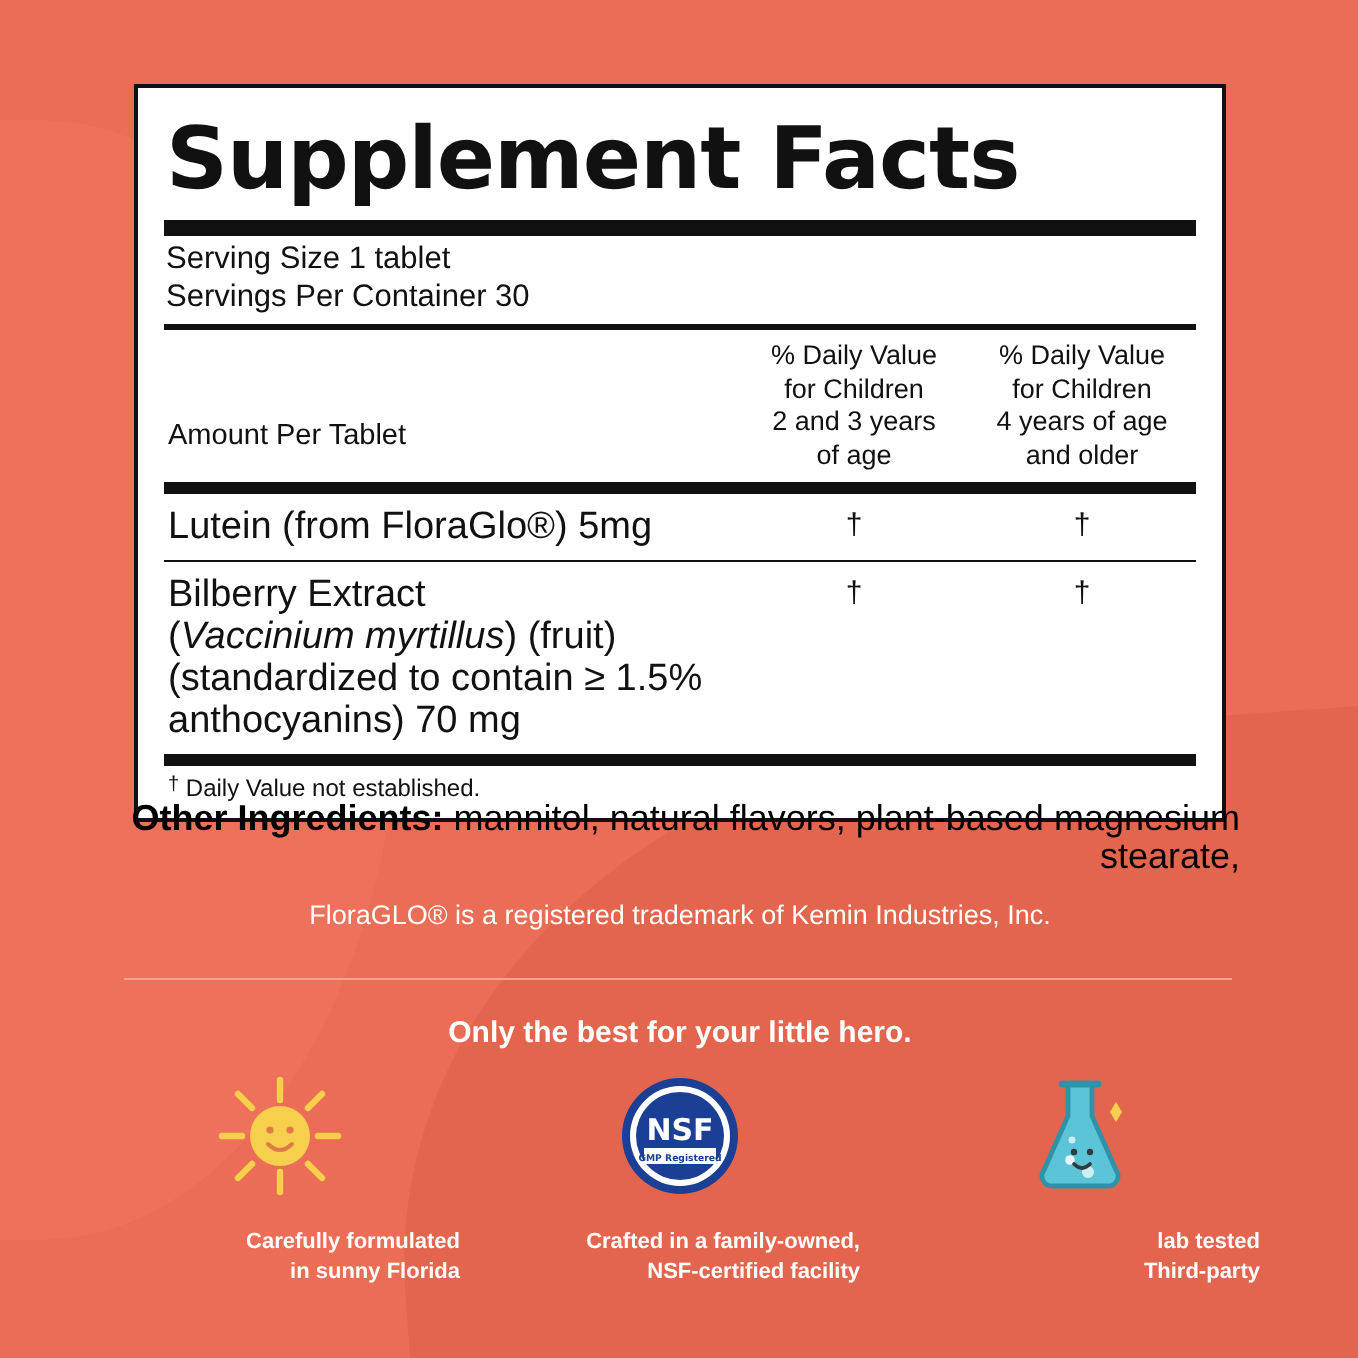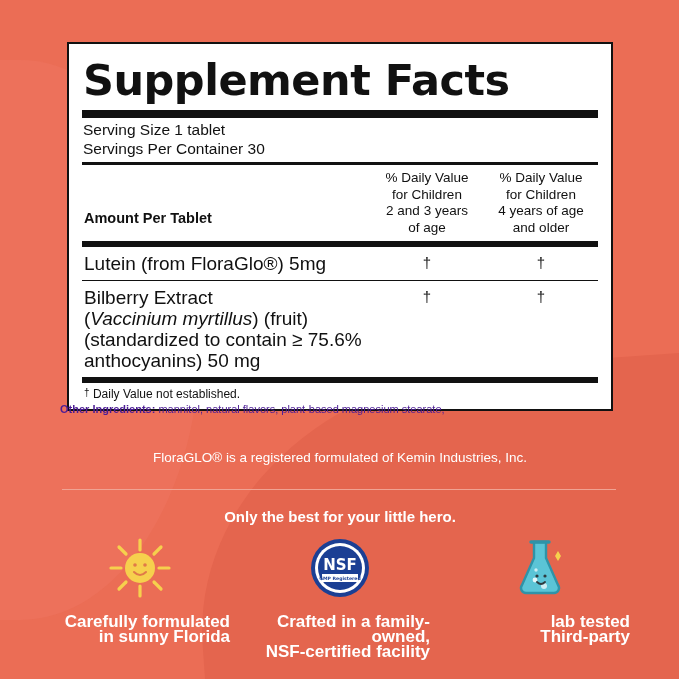--- a/index.html
+++ b/index.html
@@ -76,21 +76,21 @@
   }
 
   .dv-head {
     display: flex;
     align-items: flex-end;
     padding: 5px 0 5px 0;
   }
   .dv-head .amount {
     flex: 0 0 286px;
     font-size: 14.5px;
-    font-weight: bold;
+    font-weight: normal;
     color: #111;
     padding-bottom: 10px;
     padding-left: 2px;
   }
   .dv-head .col {
     flex: 1;
     text-align: center;
     font-size: 13.5px;
     font-weight: normal;
     line-height: 16.5px;
@@ -124,23 +124,23 @@
     padding: 4px 0 2px 2px;
   }
   .footnote .dag { font-size: 10px; vertical-align: top; }
 
   
   .other {
     position: absolute;
     left: 60px;
     top: 400px;
     width: 560px;
-    text-align: left;
-    color: #4c1d95;
-    font-size: 11px;
+    text-align: right;
+    color: #000000;
+    font-size: 18px;
     line-height: 19px;
   }
   .other b { font-weight: bold; }
   .trademark {
     position: absolute;
     left: 60px;
     top: 450px;
     width: 560px;
     text-align: center;
     color: #ffffff;
@@ -182,21 +182,21 @@
     color: #ffffff;
   }
   .badge .art {
     height: 64px;
     display: flex;
     align-items: center;
     justify-content: center;
   }
   .badge .cap {
     margin-top: 14px;
-    font-size: 17px;
+    font-size: 11px;
     font-weight: bold;
     line-height: 15px;
   }
 </style>
 </head>
 <body>
 
 <div class="bg-swoosh"></div>
 <div class="bg-swoosh2"></div>
 
@@ -233,38 +233,38 @@
       <div class="name">Lutein (from FloraGlo®) 5mg</div>
       <div class="val">†</div>
       <div class="val">†</div>
     </div>
     <div class="rule-thin"></div>
 
     <div class="ing-row">
       <div class="name">
         <div>Bilberry Extract</div>
         <div><span>(</span><span class="ital">Vaccinium myrtillus</span><span>) (fruit)</span></div>
-        <div>(standardized to contain ≥ 75.6% anthocyanins) 50 mg</div>
+        <div>(standardized to contain ≥ 1.5% anthocyanins) 70 mg</div>
       </div>
       <div class="val">†</div>
       <div class="val">†</div>
     </div>
     <div class="rule-bold6"></div>
 
     <div class="footnote">
       <span class="dag">†</span>
       <span>Daily Value not established.</span>
     </div>
   </div>
 
   <div class="other">
     <div><b>Other Ingredients:</b><span> mannitol, natural flavors, plant-based magnesium stearate,</span></div>
   </div>
 
-  <div class="trademark">FloraGLO® is a registered formulated of Kemin Industries, Inc.</div>
+  <div class="trademark">FloraGLO® is a registered trademark of Kemin Industries, Inc.</div>
 
   <div class="divider"></div>
 
   <div class="tagline">Only the best for your little hero.</div>
 
   <div class="badges">
 
     <div class="badge">
       <div class="art">
         <svg width="66" height="62" viewBox="0 0 66 62">

